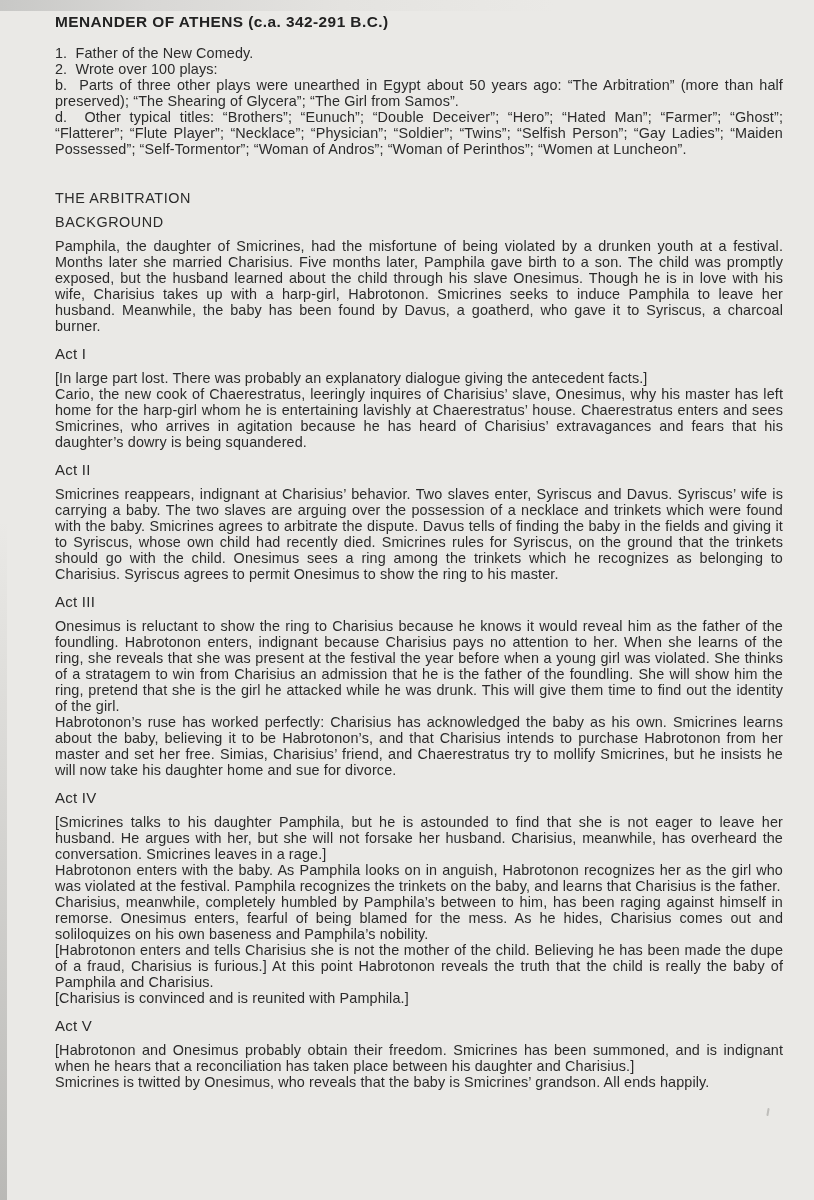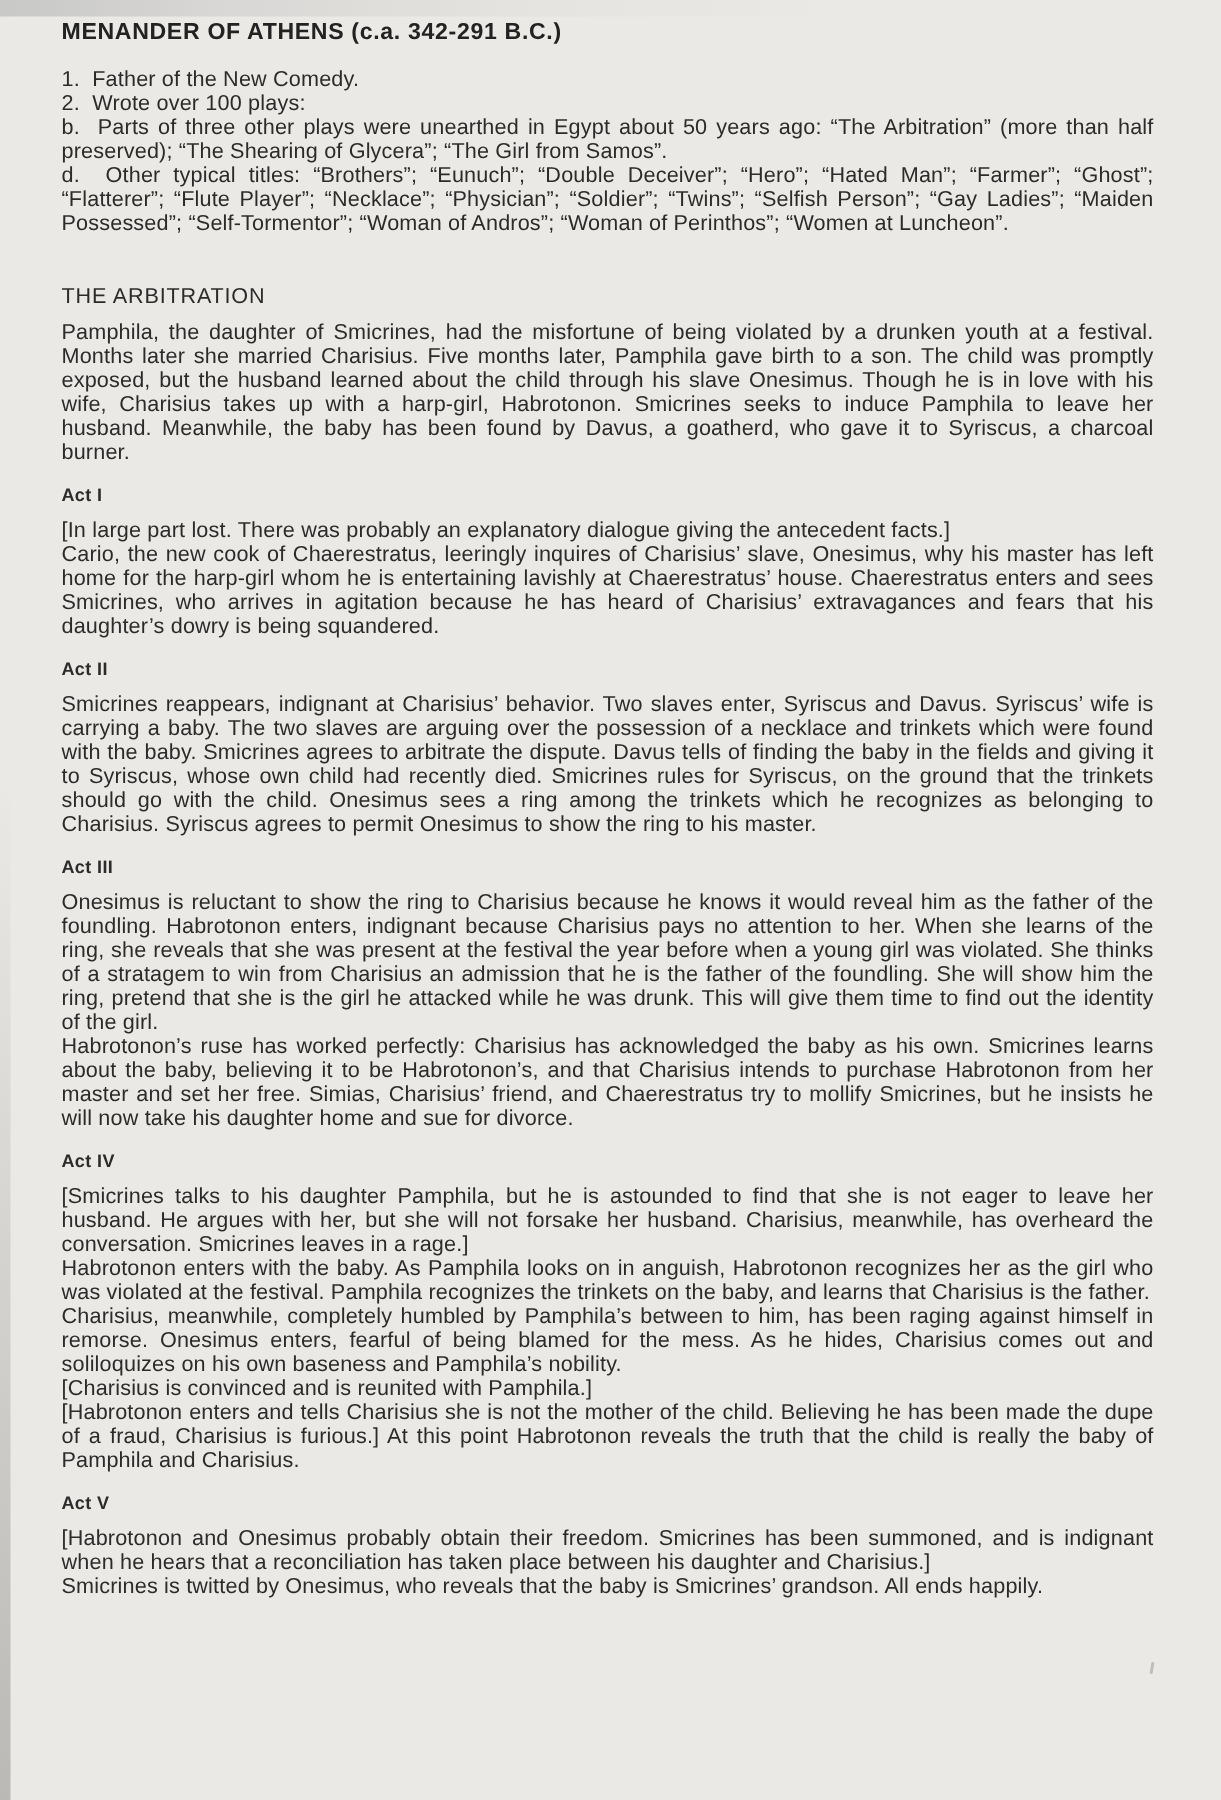--- a/index.html
+++ b/index.html
@@ -24,21 +24,21 @@
   .edge-left {
     position: absolute; left: 0; top: 520px; bottom: 0; width: 7px;
     background: linear-gradient(180deg, rgba(140,140,137,0) 0%, rgba(140,140,137,0.28) 55%, rgba(118,118,115,0.42) 100%);
   }
   .speck {
     position: absolute; left: 767px; top: 1108px; width: 2px; height: 8px;
     background: #9a9a97; opacity: 0.55; transform: rotate(10deg); border-radius: 1px;
   }
   .content {
     position: absolute;
-    left: 41px;
+    left: 55px;
     top: 14px;
     width: 728px;
     font-size: 14.4px;
     line-height: 16px;
     letter-spacing: 0.12px;
   }
   .title {
     font-size: 15.4px;
     font-weight: 700;
     letter-spacing: 0.45px;
@@ -57,22 +57,22 @@
     margin: 0;
   }
   .h-arb { margin-top: 33px; }
   .h-bg  { margin-top: 8px; }
   .para, .block {
     margin: 0;
     text-align: justify;
   }
   .bg-para { margin-top: 8px; }
   .act-heading {
-    font-size: 12px;
-    font-weight: 700;
+    font-size: 15px;
+    font-weight: 400;
     letter-spacing: 0.25px;
     margin: 12px 0 8px 0;
   }
 </style>
 </head>
 <body>
 
 <div class="page">
   <div class="edge-top"></div>
   <div class="edge-left"></div>
@@ -82,37 +82,38 @@
     <h1 class="title">MENANDER OF ATHENS (c.a. 342-291 B.C.)</h1>
 
     <section class="facts">
       <div class="li">1.&nbsp; Father of the New Comedy.</div>
       <div class="li">2.&nbsp; Wrote over 100 plays:</div>
       <div class="li">b.&nbsp; Parts of three other plays were unearthed in Egypt about 50 years ago: “The Arbitration” (more than half preserved); “The Shearing of Glycera”; “The Girl from Samos”.</div>
       <div class="li">d.&nbsp; Other typical titles: “Brothers”; “Eunuch”; “Double Deceiver”; “Hero”; “Hated Man”; “Farmer”; “Ghost”; “Flatterer”; “Flute Player”; “Necklace”; “Physician”; “Soldier”; “Twins”; “Selfish Person”; “Gay Ladies”; “Maiden Possessed”; “Self-Tormentor”; “Woman of Andros”; “Woman of Perinthos”; “Women at Luncheon”.</div>
     </section>
 
     <h2 class="heading h-arb">THE ARBITRATION</h2>
+    <h2 class="heading h-bg">BACKGROUND</h2>
     <p class="para bg-para">Pamphila, the daughter of Smicrines, had the misfortune of being violated by a drunken youth at a festival. Months later she married Charisius. Five months later, Pamphila gave birth to a son. The child was promptly exposed, but the husband learned about the child through his slave Onesimus. Though he is in love with his wife, Charisius takes up with a harp-girl, Habrotonon. Smicrines seeks to induce Pamphila to leave her husband. Meanwhile, the baby has been found by Davus, a goatherd, who gave it to Syriscus, a charcoal burner.</p>
 
     <h3 class="act-heading">Act I</h3>
     <p class="block">[In large part lost. There was probably an explanatory dialogue giving the antecedent facts.]</p>
     <p class="block">Cario, the new cook of Chaerestratus, leeringly inquires of Charisius’ slave, Onesimus, why his master has left home for the harp-girl whom he is entertaining lavishly at Chaerestratus’ house. Chaerestratus enters and sees Smicrines, who arrives in agitation because he has heard of Charisius’ extravagances and fears that his daughter’s dowry is being squandered.</p>
 
     <h3 class="act-heading">Act II</h3>
     <p class="block">Smicrines reappears, indignant at Charisius’ behavior. Two slaves enter, Syriscus and Davus. Syriscus’ wife is carrying a baby. The two slaves are arguing over the possession of a necklace and trinkets which were found with the baby. Smicrines agrees to arbitrate the dispute. Davus tells of finding the baby in the fields and giving it to Syriscus, whose own child had recently died. Smicrines rules for Syriscus, on the ground that the trinkets should go with the child. Onesimus sees a ring among the trinkets which he recognizes as belonging to Charisius. Syriscus agrees to permit Onesimus to show the ring to his master.</p>
 
     <h3 class="act-heading">Act III</h3>
     <p class="block">Onesimus is reluctant to show the ring to Charisius because he knows it would reveal him as the father of the foundling. Habrotonon enters, indignant because Charisius pays no attention to her. When she learns of the ring, she reveals that she was present at the festival the year before when a young girl was violated. She thinks of a stratagem to win from Charisius an admission that he is the father of the foundling. She will show him the ring, pretend that she is the girl he attacked while he was drunk. This will give them time to find out the identity of the girl.</p>
     <p class="block">Habrotonon’s ruse has worked perfectly: Charisius has acknowledged the baby as his own. Smicrines learns about the baby, believing it to be Habrotonon’s, and that Charisius intends to purchase Habrotonon from her master and set her free. Simias, Charisius’ friend, and Chaerestratus try to mollify Smicrines, but he insists he will now take his daughter home and sue for divorce.</p>
 
     <h3 class="act-heading">Act IV</h3>
     <p class="block">[Smicrines talks to his daughter Pamphila, but he is astounded to find that she is not eager to leave her husband. He argues with her, but she will not forsake her husband. Charisius, meanwhile, has overheard the conversation. Smicrines leaves in a rage.]</p>
     <p class="block">Habrotonon enters with the baby. As Pamphila looks on in anguish, Habrotonon recognizes her as the girl who was violated at the festival. Pamphila recognizes the trinkets on the baby, and learns that Charisius is the father.</p>
     <p class="block">Charisius, meanwhile, completely humbled by Pamphila’s between to him, has been raging against himself in remorse. Onesimus enters, fearful of being blamed for the mess. As he hides, Charisius comes out and soliloquizes on his own baseness and Pamphila’s nobility.</p>
+    <p class="block">[Habrotonon enters and tells Charisius she is not the mother of the child. Believing he has been made the dupe of a fraud, Charisius is furious.] At this point Habrotonon reveals the truth that the child is really the baby of Pamphila and Charisius.</p>
     <p class="block">[Charisius is convinced and is reunited with Pamphila.]</p>
-    <p class="block">[Habrotonon enters and tells Charisius she is not the mother of the child. Believing he has been made the dupe of a fraud, Charisius is furious.] At this point Habrotonon reveals the truth that the child is really the baby of Pamphila and Charisius.</p>
 
     <h3 class="act-heading">Act V</h3>
     <p class="block">[Habrotonon and Onesimus probably obtain their freedom. Smicrines has been summoned, and is indignant when he hears that a reconciliation has taken place between his daughter and Charisius.]</p>
     <p class="block">Smicrines is twitted by Onesimus, who reveals that the baby is Smicrines’ grandson. All ends happily.</p>
   </div>
 </div>
 
 </body></html>

